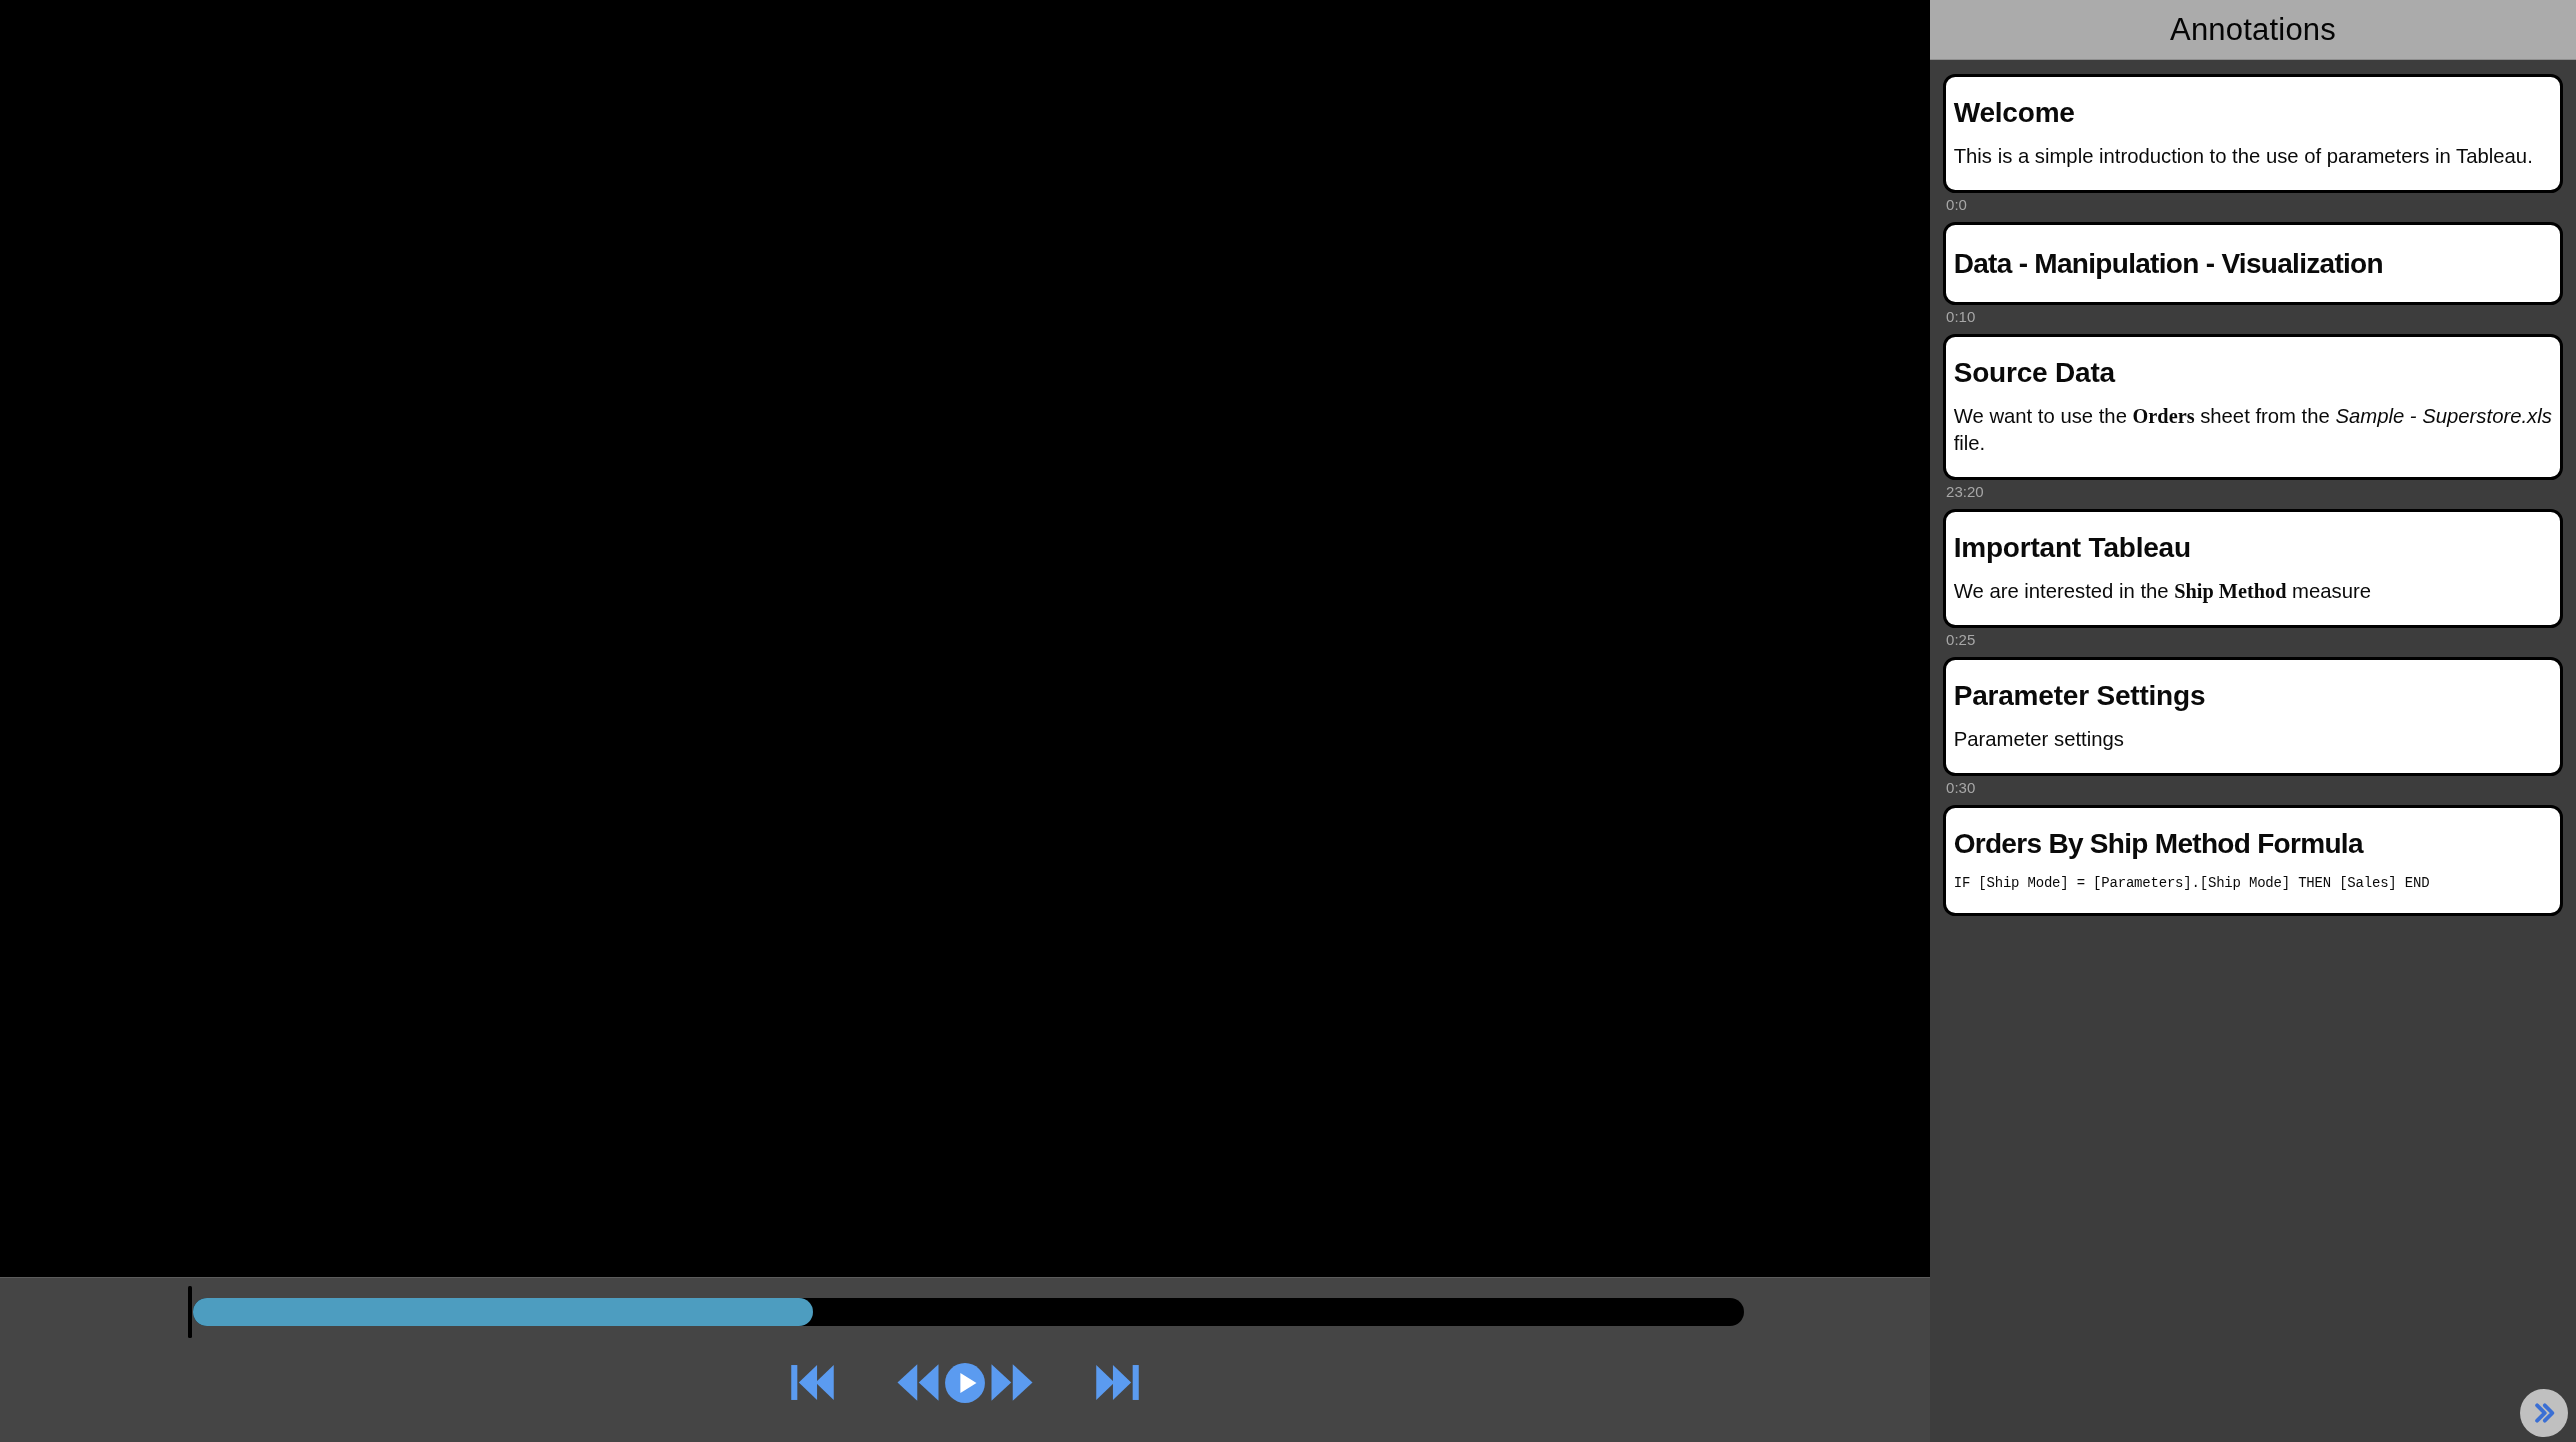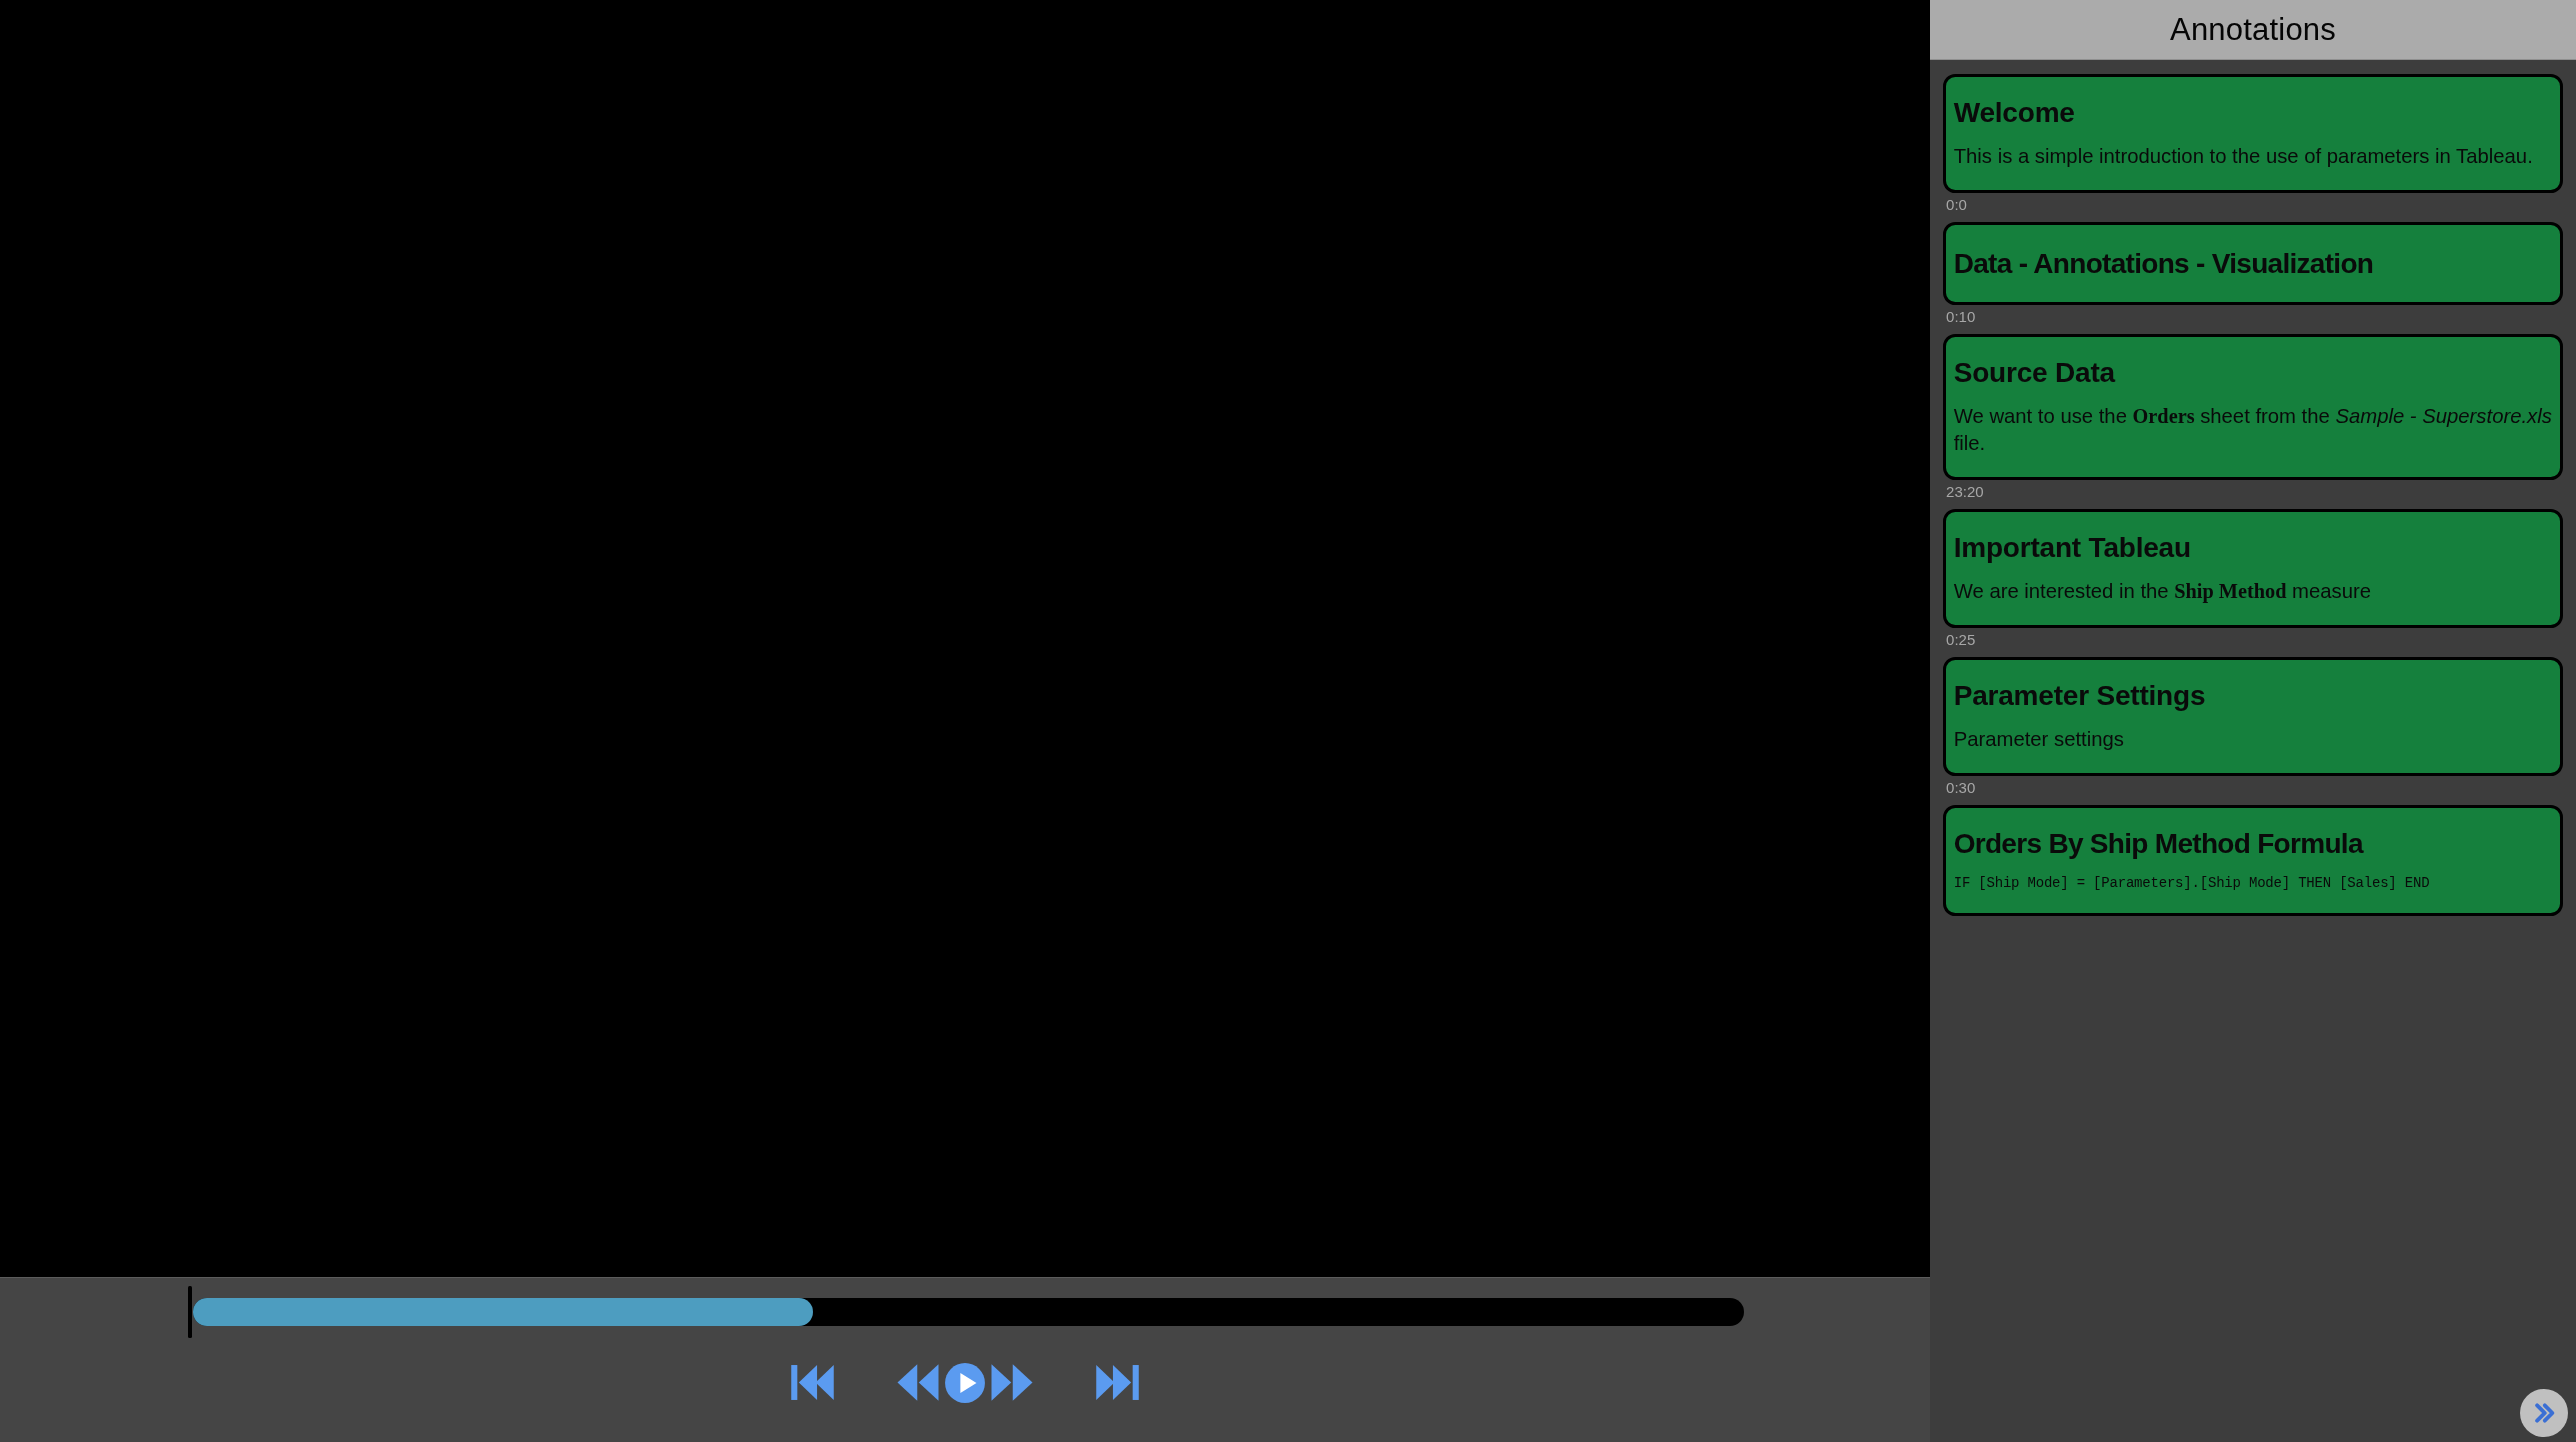--- a/index.html
+++ b/index.html
@@ -149,21 +149,21 @@
     flex: 1 1 auto;
     overflow: hidden;
     padding: 14px 13px 0 13px;
   }
 
   .annotation-item {
     margin-bottom: 7.7px;
   }
 
   .annotation-card {
-    background: #15803d;
+    background: #ffffff;
     border: 3.1px solid #000000;
     border-radius: 12.3px;
     padding: 20px 7.7px 20px 7.7px;
     cursor: pointer;
   }
   .annotation-card.compact { padding: 23px 7.7px 23px 7.7px; }
 
   .card-title {
     font-size: 28px;
     font-weight: bold;
@@ -303,21 +303,21 @@
     <div class="panel-scroll" id="annotations-list">
         <div class="annotation-item">
           <div class="annotation-card">
             <div class="card-title">Welcome</div>
             <div class="card-body">This is a simple introduction to the use of parameters in Tableau.</div>
           </div>
           <div class="card-timestamp">0:0</div>
         </div>
         <div class="annotation-item">
           <div class="annotation-card compact">
-            <div class="card-title tight">Data - Annotations - Visualization</div>
+            <div class="card-title tight">Data - Manipulation - Visualization</div>
           </div>
           <div class="card-timestamp">0:10</div>
         </div>
         <div class="annotation-item">
           <div class="annotation-card">
             <div class="card-title">Source Data</div>
             <div class="card-body">We want to use the <b>Orders</b> sheet from the <i>Sample - Superstore.xls</i> file.</div>
           </div>
           <div class="card-timestamp">23:20</div>
         </div>

